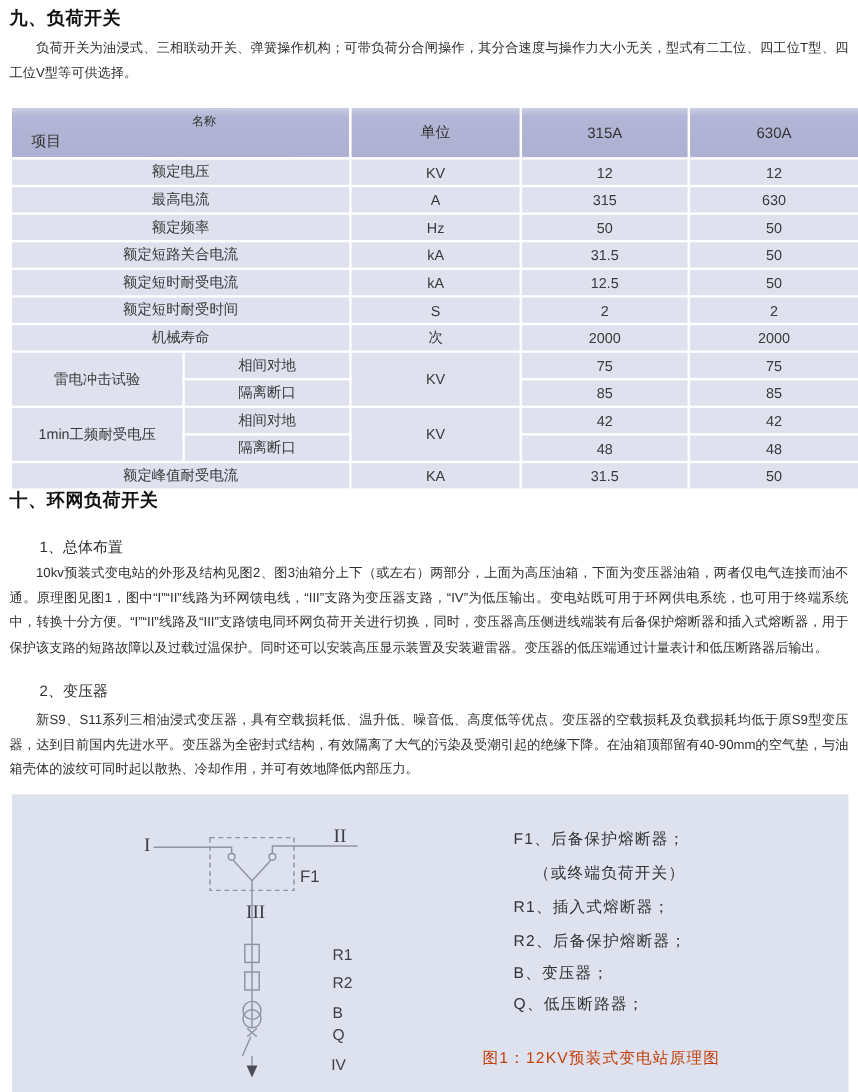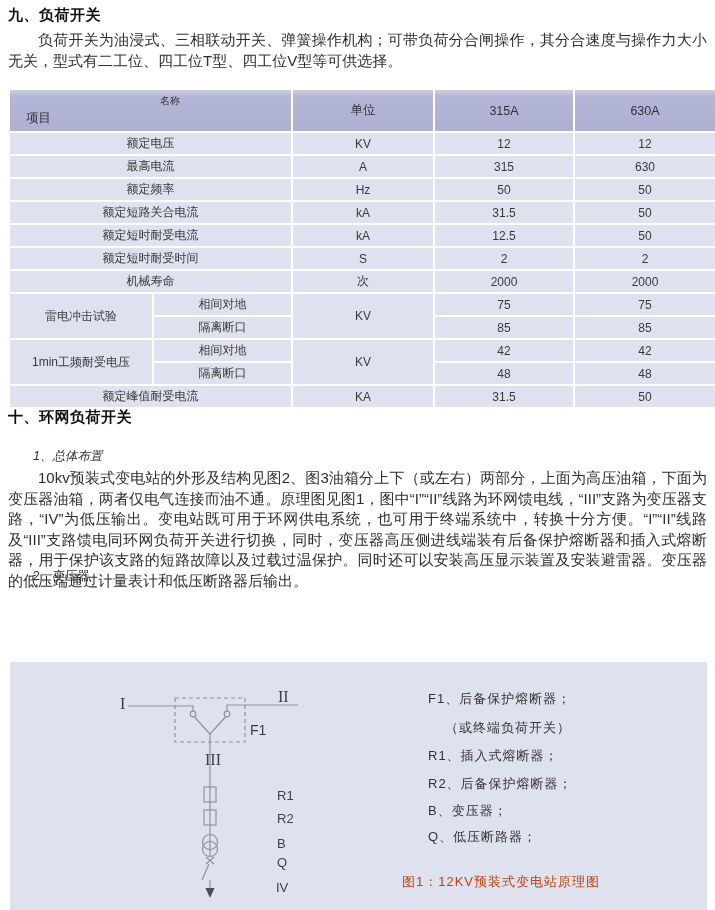--- a/index.html
+++ b/index.html
@@ -7,30 +7,30 @@
     position:relative;width:715px;height:910px;overflow:hidden;background:#ffffff;
     font-family:"Liberation Sans","DejaVu Sans",sans-serif;color:#2b2b2b;
   }
   .sec-heading{
     position:absolute;left:8px;margin:0;font-size:15px;font-weight:bold;color:#111;
     letter-spacing:0.5px;
   }
   #sec9-h{top:6px;}
   #sec10-h{top:408px;}
   .para{
-    position:absolute;left:8px;width:699px;margin:0;font-size:15px;line-height:20.5px;
+    position:absolute;left:8px;width:699px;margin:0;font-size:11px;line-height:20.5px;
     text-align:justify;text-indent:2em;color:#2e2e2e;
   }
   #sec9-p{top:30px;}
   #p10-1{top:468px;}
   #p10-2{top:590px;}
   .subitem{
     position:absolute;left:8px;margin:0;font-size:12.5px;color:#2e2e2e;text-indent:2em;
   }
-  #sub1{top:448px;font-style:italic;}
+  #sub1{top:448px;}
   #sub2{top:568px;}
 
   
   table.spec{
     position:absolute;left:8px;top:88px;width:707px;border-collapse:collapse;
     table-layout:fixed;font-size:12px;color:#3a3a3a;
   }
   table.spec td,table.spec th{
     border:2px solid #ffffff;background:#dfe1ef;font-weight:normal;
     text-align:center;vertical-align:middle;height:21px;padding:0;
@@ -170,20 +170,21 @@
         <td>31.5</td>
         <td>50</td>
       </tr>
     </tbody>
   </table>
 
   <h1 class="sec-heading" id="sec10-h">十、环网负荷开关</h1>
   <p class="subitem" id="sub1">1、总体布置</p>
   <p class="para" id="p10-1">10kv预装式变电站的外形及结构见图2、图3油箱分上下（或左右）两部分，上面为高压油箱，下面为变压器油箱，两者仅电气连接而油不通。原理图见图1，图中“I”“II”线路为环网馈电线，“III”支路为变压器支路，“IV”为低压输出。变电站既可用于环网供电系统，也可用于终端系统中，转换十分方便。“I”“II”线路及“III”支路馈电同环网负荷开关进行切换，同时，变压器高压侧进线端装有后备保护熔断器和插入式熔断器，用于保护该支路的短路故障以及过载过温保护。同时还可以安装高压显示装置及安装避雷器。变压器的低压端通过计量表计和低压断路器后输出。</p>
   <p class="subitem" id="sub2">2、变压器</p>
+  <p class="para" id="p10-2">新S9、S11系列三相油浸式变压器，具有空载损耗低、温升低、噪音低、高度低等优点。变压器的空载损耗及负载损耗均低于原S9型变压器，达到目前国内先进水平。变压器为全密封式结构，有效隔离了大气的污染及受潮引起的绝缘下降。在油箱顶部留有40-90mm的空气垫，与油箱壳体的波纹可同时起以散热、冷却作用，并可有效地降低内部压力。</p>
 
   <div class="panel">
     <svg width="697" height="248" viewBox="0 0 697 248">
       <g stroke="#8f93a3" stroke-width="1.2" fill="none">
 
         <polyline points="118,44 183,44 183,49"></polyline>
 
         <polyline points="288,43 217,43 217,49"></polyline>
 
         <rect x="165" y="36" width="70" height="44" stroke-dasharray="4,3"></rect>

